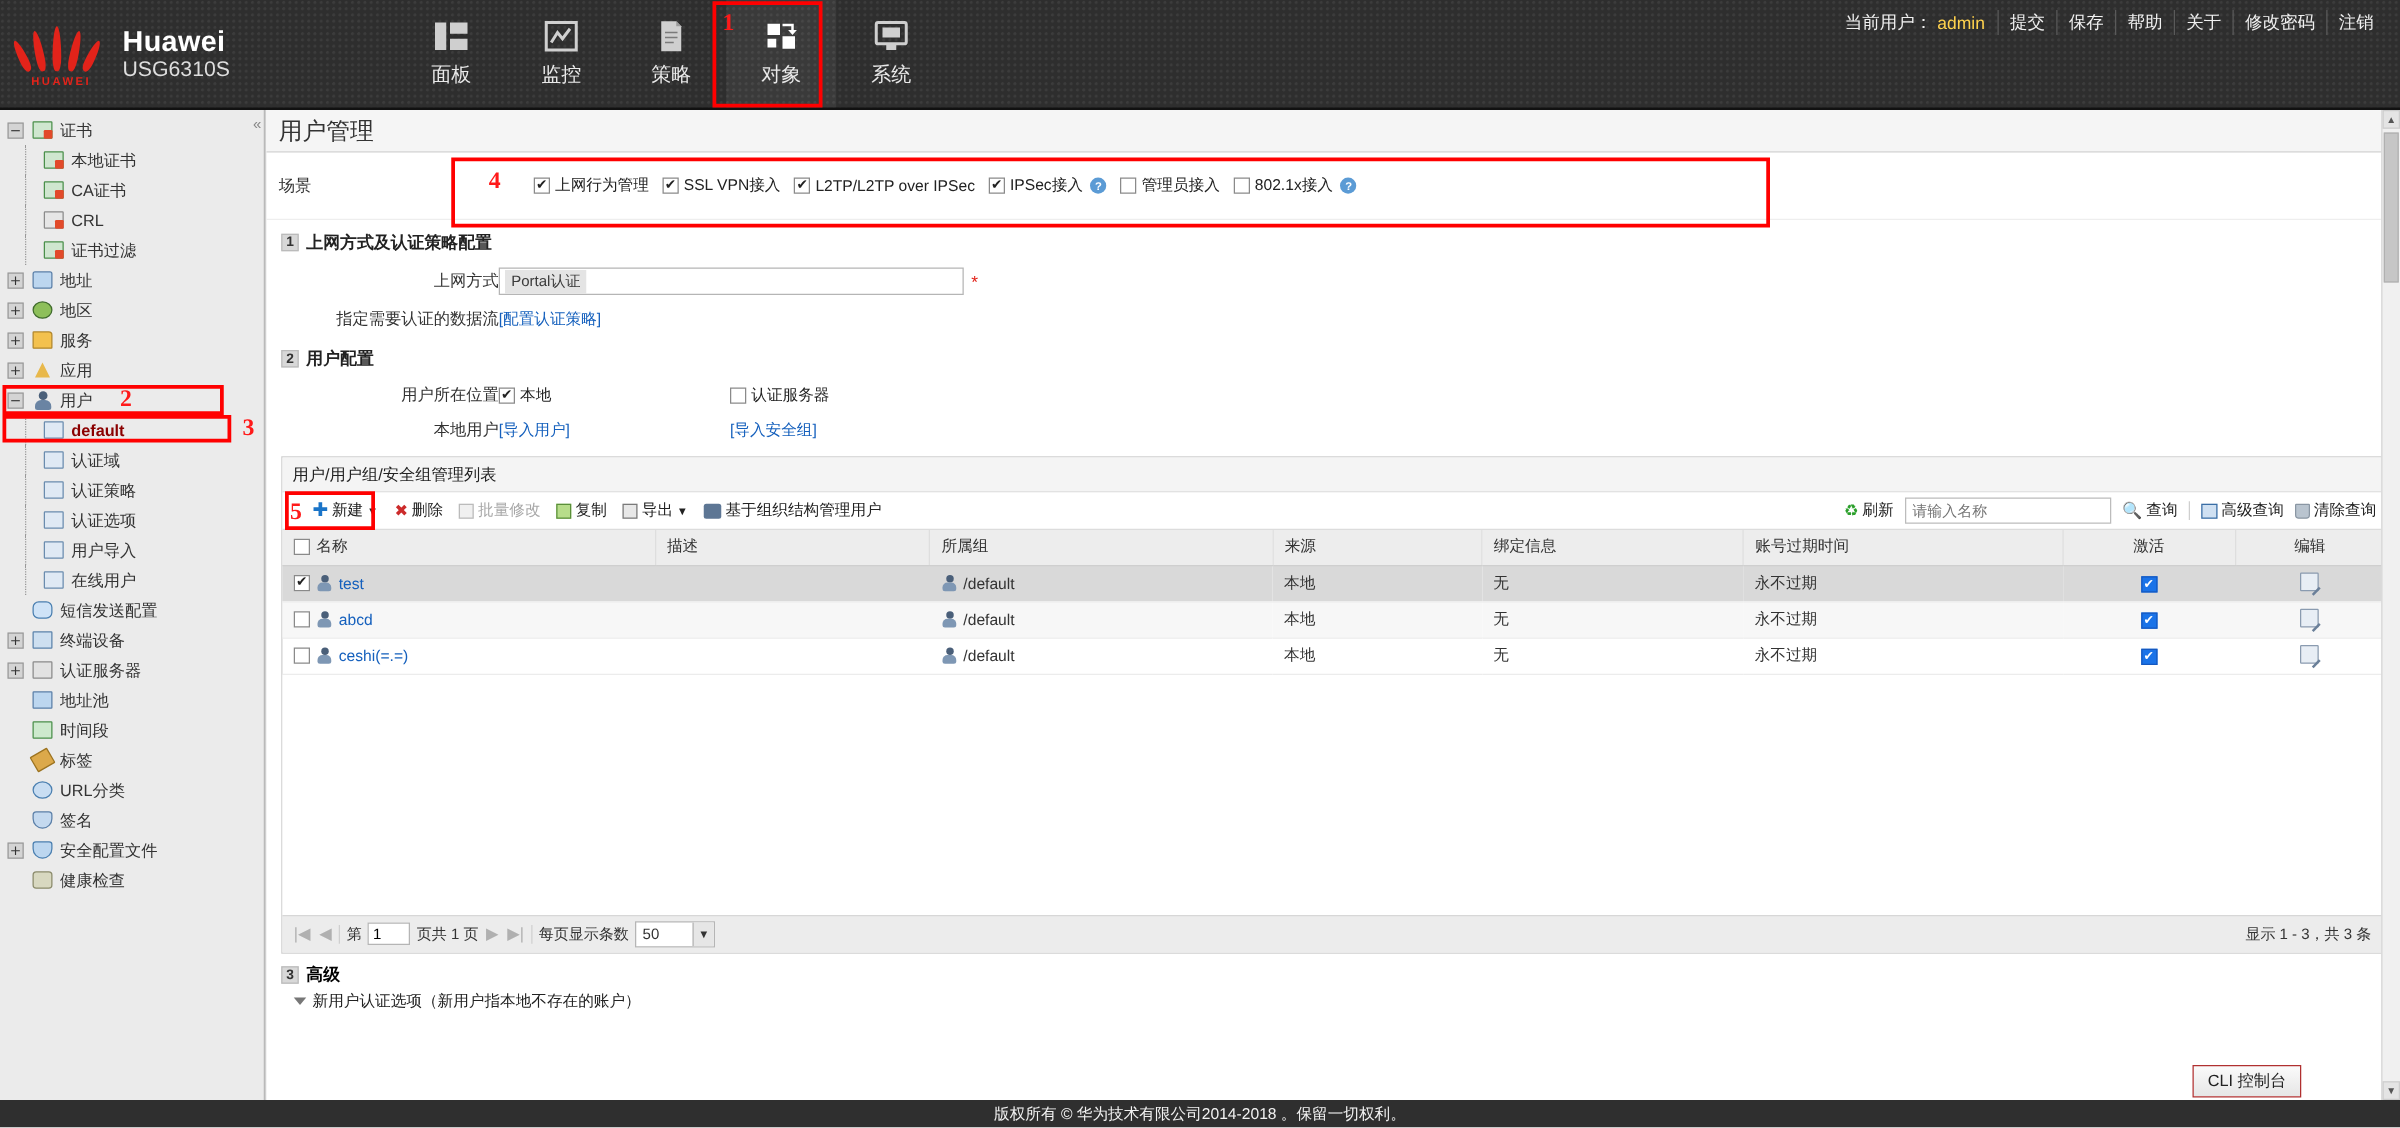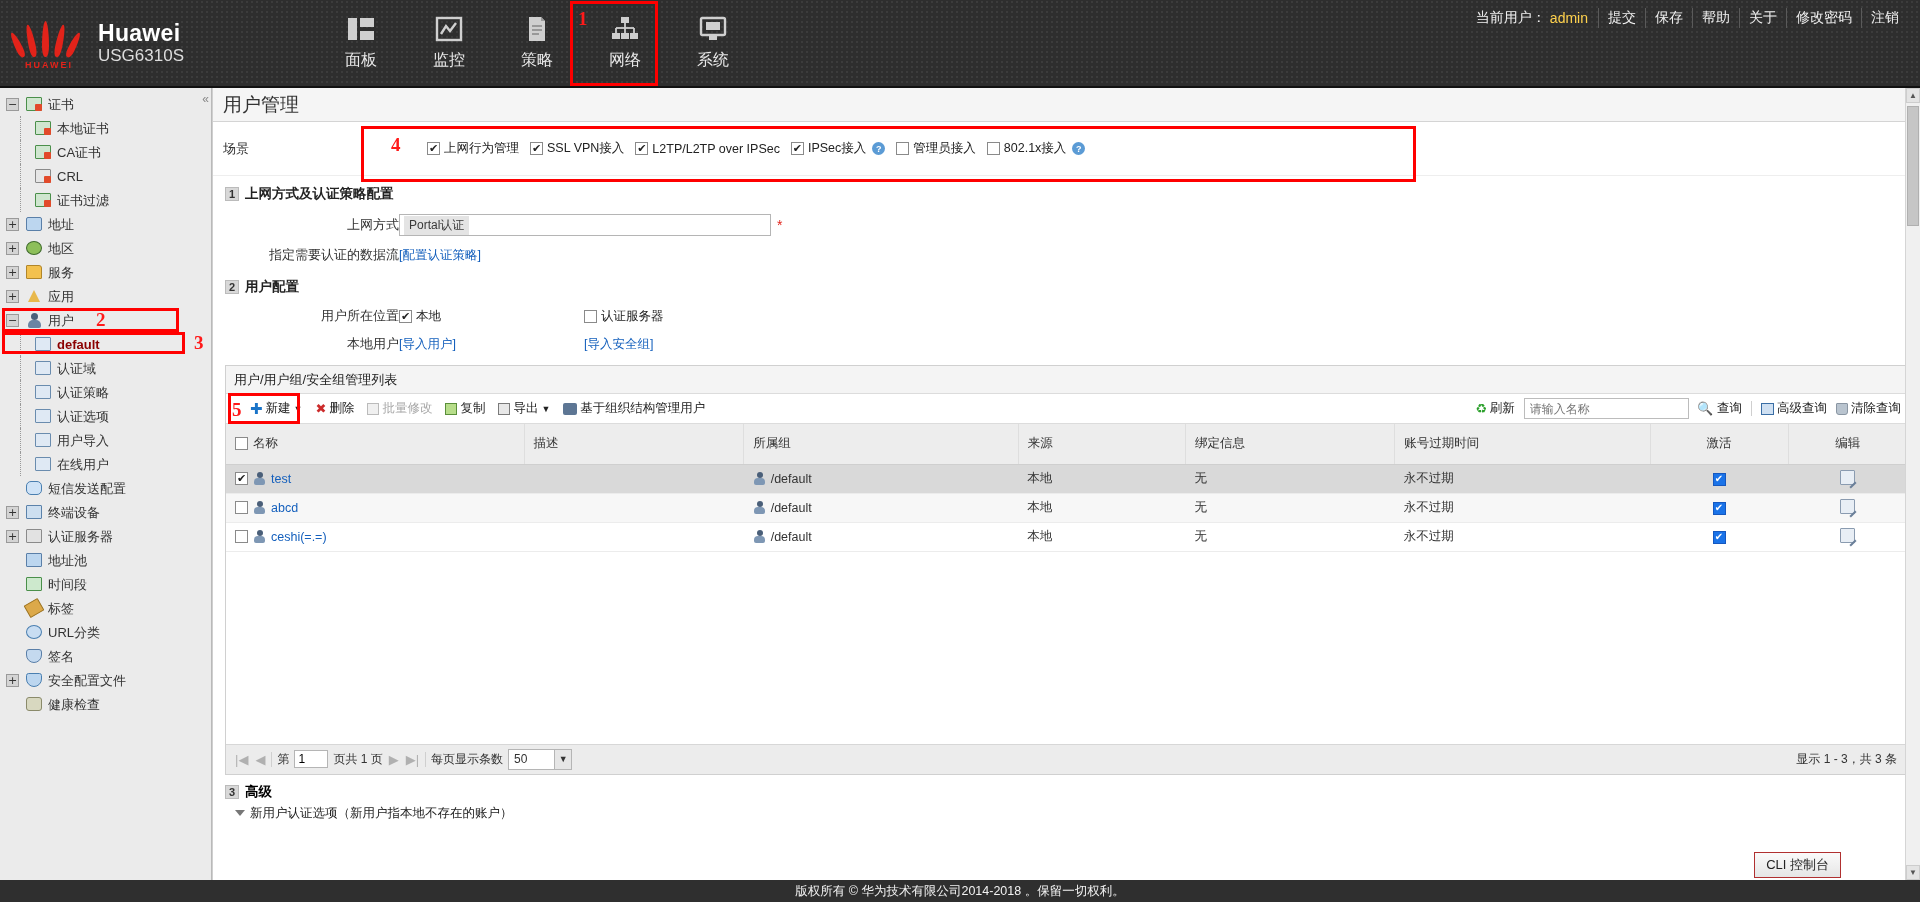--- a/index.html
+++ b/index.html
@@ -230,21 +230,21 @@
   .tbtn.disabled { color:#a8a8a8; cursor:default; }
   .tb-right { margin-left:auto; display:flex; align-items:center; gap:9px; padding-right:8px;}
   .search-input {
     width: 165px; height:21px; border:1px solid #bcbcbc; background:#fff;
     font-size:12px; color:#9a9a9a; padding:0 5px; font-family:inherit;
   }
   .vsep { width:1px; height:15px; background:#cfcfcf; }
 
   table.grid { width:100%; border-collapse: collapse; table-layout: fixed; }
   table.grid th {
-    background:#ededed; height:40px; font-weight:normal; font-size:12.5px;
+    background:#ededed; height:28px; font-weight:normal; font-size:12.5px;
     color:#333; text-align:left; padding-left:9px;
     border-bottom:1px solid #cfcfcf; border-right:1px solid #dedede;
   }
   table.grid th.ctr, table.grid td.ctr { text-align:center; padding-left:0;}
   table.grid td {
     height:29px; font-size:12.5px; color:#333; padding-left:9px;
     border-bottom:1px solid #ececec;
   }
   tr.row-sel td { background:#d9d9d9; }
   tr.row-alt td { background:#f7f7f7; }
@@ -358,39 +358,33 @@
             <g stroke="#7a7a7a" stroke-width="1.3">
               <line x1="10" y1="11" x2="20" y2="11"></line>
               <line x1="10" y1="15" x2="20" y2="15"></line>
               <line x1="10" y1="19" x2="17" y2="19"></line>
             </g>
           </svg>
       </div>
       <div class="nav-label">策略</div>
     </div>
 
-
-    <div class="navitem">
+    <div class="navitem active">
       <div class="nav-ico">
         <svg width="30" height="28" viewBox="0 0 30 28">
-            <rect x="11" y="2" width="8" height="6" fill="#cfcfcf"></rect>
-            <rect x="2" y="18" width="8" height="6" fill="#cfcfcf"></rect>
-            <rect x="11" y="18" width="8" height="6" fill="#cfcfcf"></rect>
-            <rect x="20" y="18" width="8" height="6" fill="#cfcfcf"></rect>
-            <g stroke="#cfcfcf" stroke-width="1.8" fill="none">
-              <line x1="15" y1="8" x2="15" y2="13"></line>
-              <line x1="6" y1="13" x2="24" y2="13"></line>
-              <line x1="6" y1="13" x2="6" y2="18"></line>
-              <line x1="15" y1="13" x2="15" y2="18"></line>
-              <line x1="24" y1="13" x2="24" y2="18"></line>
-            </g>
+            <rect x="4" y="4" width="10" height="9" fill="#ffffff"></rect>
+            <rect x="16" y="14" width="10" height="10" fill="#ffffff"></rect>
+            <path d="M16 5 h8 v6" fill="none" stroke="#ffffff" stroke-width="2"></path>
+            <path d="M24 13 l-3.5 -4 h7 z" fill="#ffffff"></path>
+            <rect x="4" y="16" width="7" height="7" fill="#ffffff"></rect>
           </svg>
       </div>
-      <div class="nav-label">网络</div>
-    </div>
+      <div class="nav-label">对象</div>
+    </div>
+
 
     <div class="navitem">
       <div class="nav-ico">
         <svg width="30" height="28" viewBox="0 0 30 28">
             <rect x="3" y="3" width="24" height="17" rx="1.5" fill="none" stroke="#cfcfcf" stroke-width="2.4"></rect>
             <rect x="8" y="7" width="14" height="8" fill="#cfcfcf"></rect>
             <rect x="11" y="21" width="8" height="4" fill="#cfcfcf"></rect>
           </svg>
       </div>
       <div class="nav-label">系统</div>

